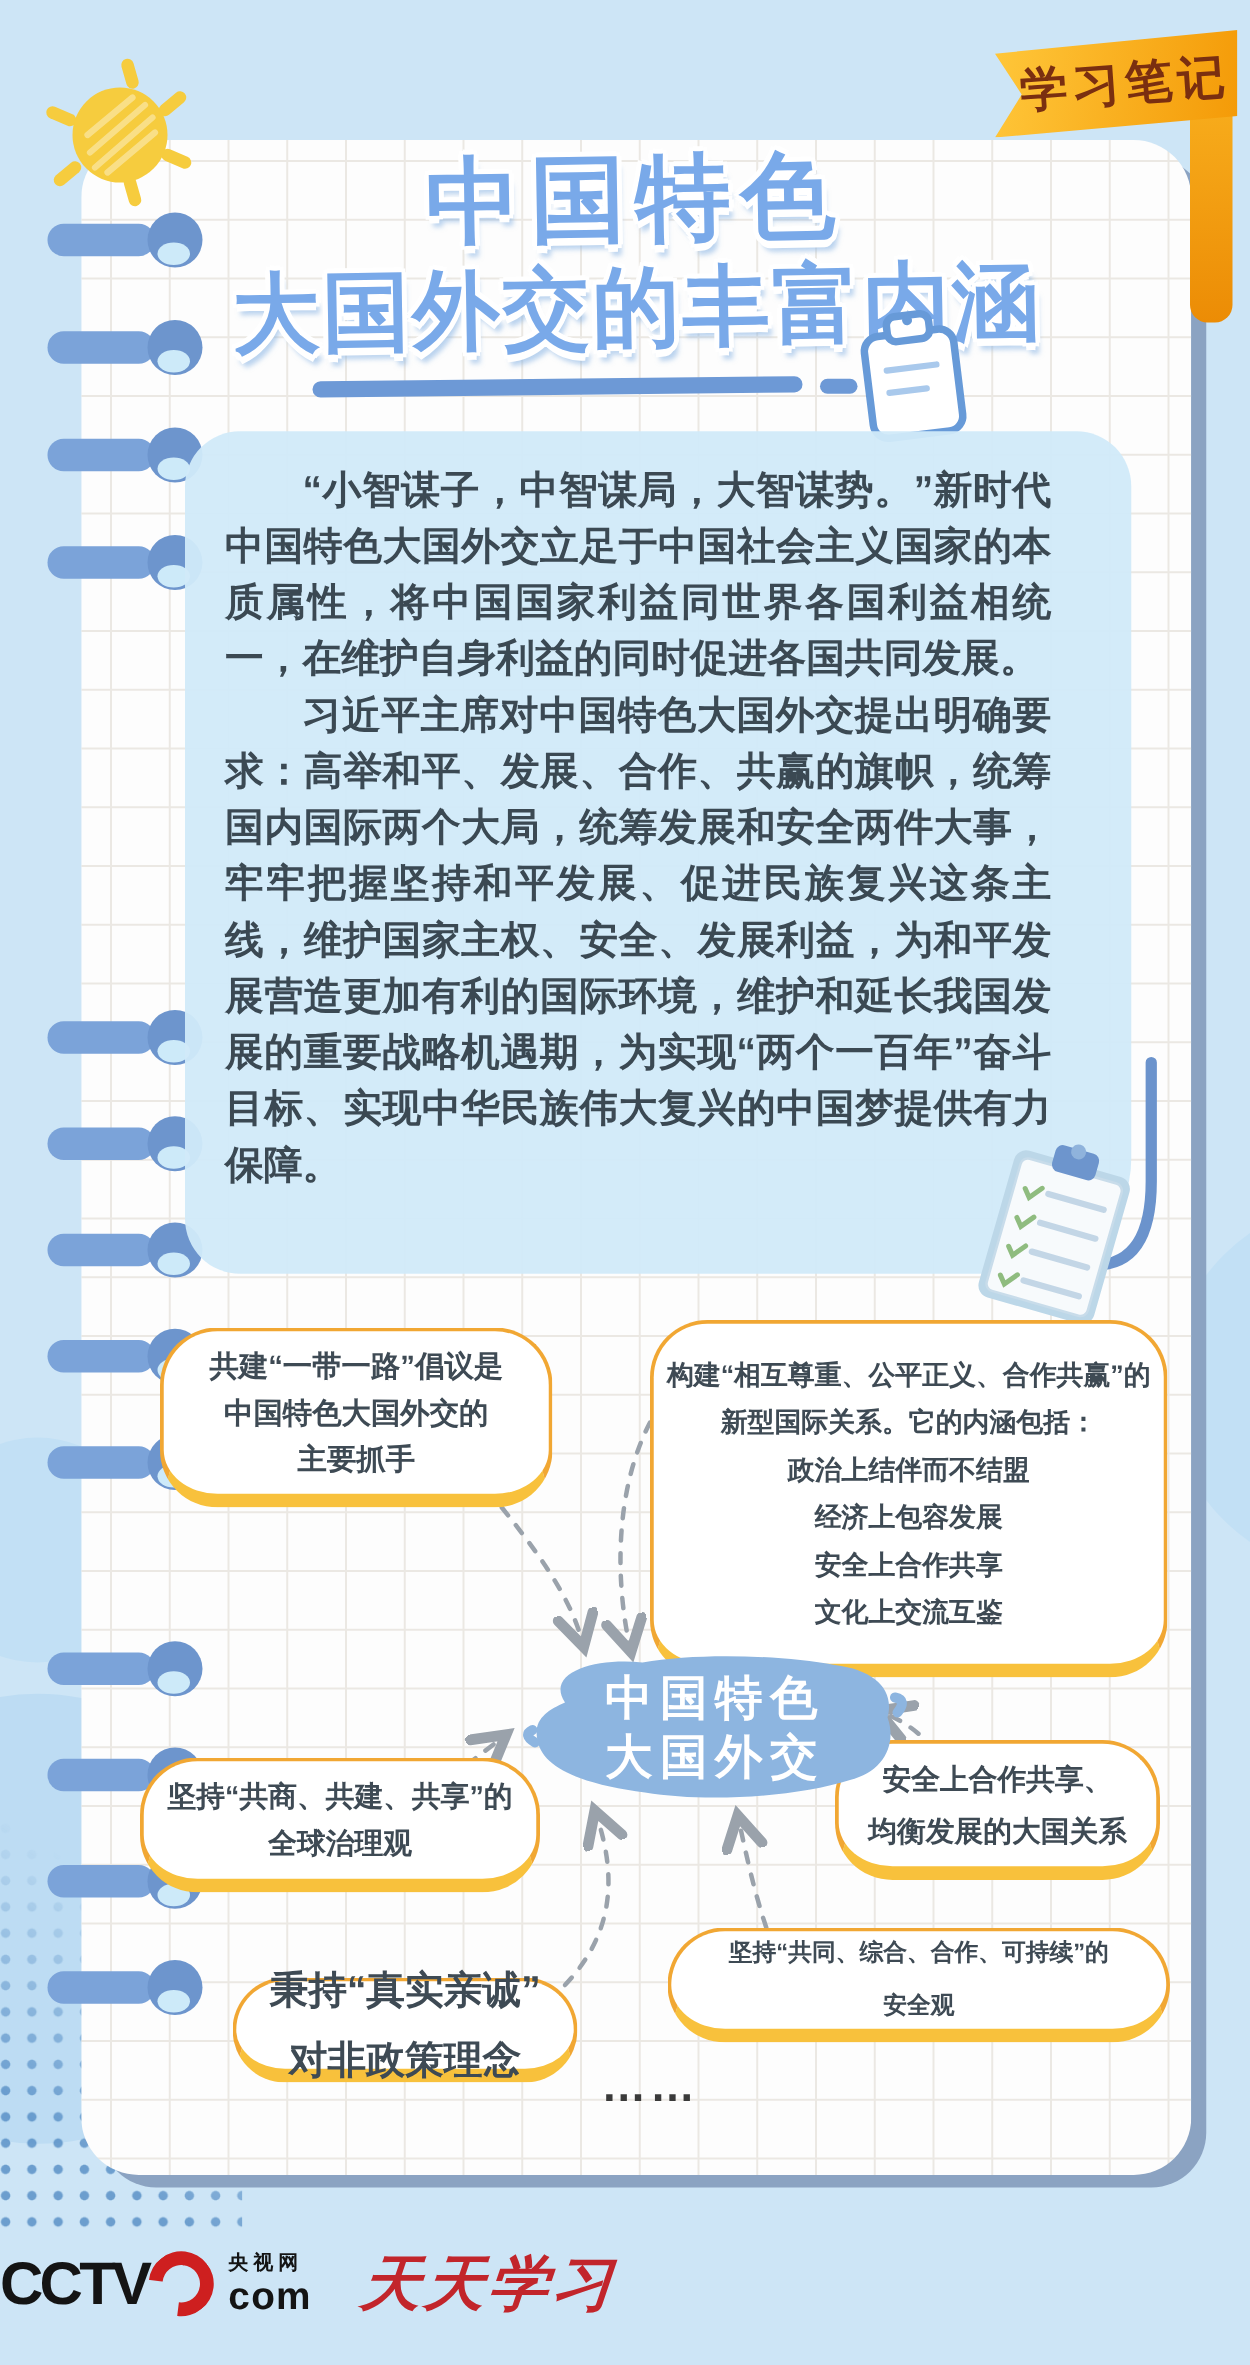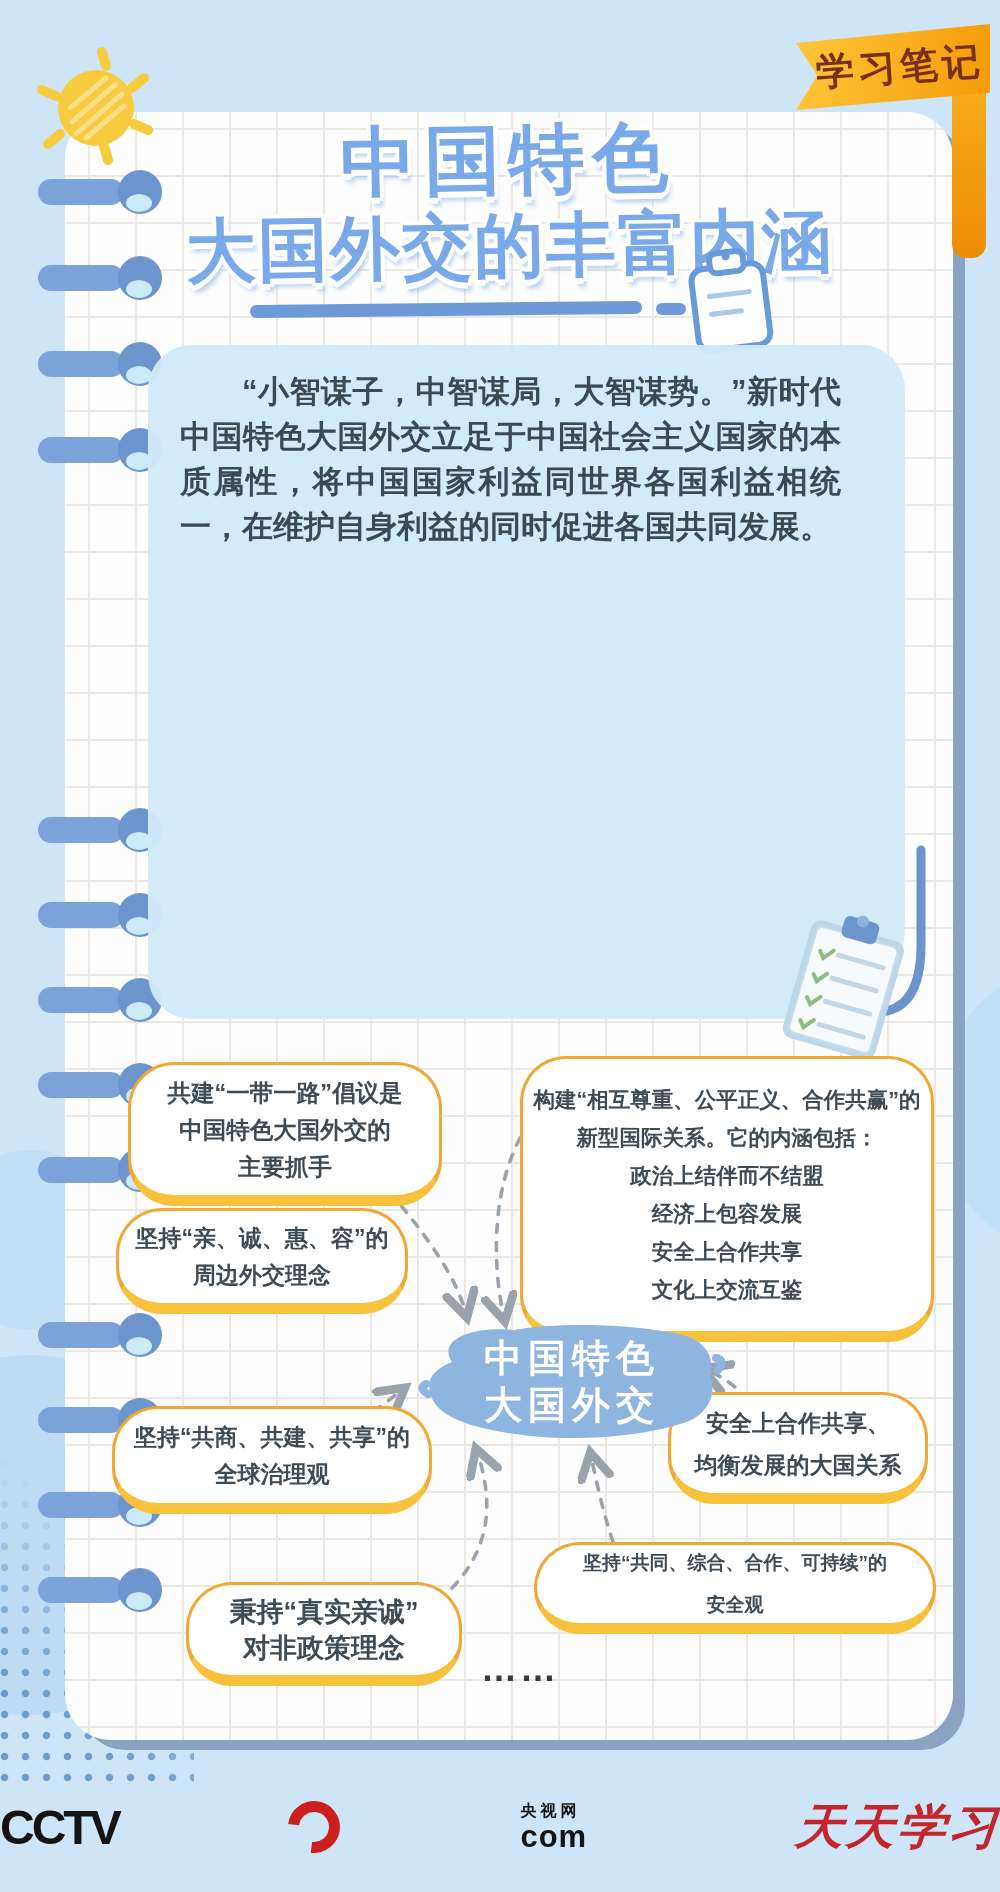--- a/index.html
+++ b/index.html
@@ -87,39 +87,39 @@
     border:3px solid #f1a733; border-bottom:11px solid #f8c13c;
     border-radius:46px;
     display:flex; align-items:center; justify-content:center; text-align:center;
     color:#3e4a54; font-weight:600; white-space:pre-line;
   }
   .b-belt   { left:128px; top:1062px; width:314px; height:144px; font-size:23.5px; line-height:37px; }
   .b-newint { left:520px; top:1056px; width:414px; height:286px; font-size:21.5px; line-height:38px; }
   .b-neigh  { left:116px; top:1208px; width:292px; height:106px; font-size:23px; line-height:37px; }
   .b-global { left:112px; top:1406px; width:320px; height:108px; font-size:23px; line-height:37px; }
   .b-major  { left:668px; top:1392px; width:260px; height:112px; font-size:23px; line-height:42px; }
-  .b-africa { left:186px; top:1582px; width:276px; height:104px; font-size:27px; line-height:36px; }
+  .b-africa { left:186px; top:1582px; width:276px; height:84px; font-size:31px; line-height:56px; }
   .b-secure { left:534px; top:1542px; width:402px; height:92px; font-size:19px; line-height:42px; }
 
   
   .center-label {
     position:absolute; left:424px; top:1334px; width:296px;
     text-align:center; color:#fff; font-weight:bold;
     font-family:"DejaVu Serif", serif;
     font-size:38px; line-height:47px; letter-spacing:6px; white-space:pre-line;
   }
   .ellipsis {
     position:absolute; left:430px; top:1648px; width:180px; text-align:center;
     font-size:36px; font-weight:bold; letter-spacing:3px; color:#3a3a3a;
   }
 
   
   .footer {
     position:absolute; left:0; top:1782px; width:1000px; height:90px;
-    display:flex; align-items:center; justify-content:space-between; gap:14px;
+    display:flex; align-items:center; justify-content:flex-start; gap:14px;
   }
   .cctv-word { font-size:48px; font-weight:bold; color:#141414; letter-spacing:-3px; }
   .cctv-ring {
     width:52px; height:52px; border:11px solid #ce1f1f; border-radius:50%;
     border-left-color:transparent; transform:rotate(-38deg);
     margin-left:-14px; margin-right:-2px;
   }
   .cctv-stack { display:flex; flex-direction:column; align-items:flex-start; line-height:1; margin-right:26px; }
   .cctv-cn  { font-size:16px; color:#141414; letter-spacing:4px; font-weight:bold; }
   .cctv-com { font-size:31px; color:#141414; font-weight:bold; margin-top:2px; letter-spacing:1px; }
@@ -244,20 +244,21 @@
       <rect x="12" y="24" width="72" height="82" rx="12" fill="#ffffff" stroke="#679ad8" stroke-width="6"></rect>
       <rect x="32" y="10" width="34" height="20" rx="7" fill="#ffffff" stroke="#679ad8" stroke-width="6"></rect>
       <circle cx="49" cy="14" r="4" fill="#679ad8"></circle>
       <line x1="28" y1="52" x2="68" y2="52" stroke="#a9c9ec" stroke-width="5" stroke-linecap="round"></line>
       <line x1="28" y1="70" x2="58" y2="70" stroke="#a9c9ec" stroke-width="5" stroke-linecap="round"></line>
     </g>
   </svg>
 
   <div class="intro">
     <p>“小智谋子，中智谋局，大智谋势。”新时代中国特色大国外交立足于中国社会主义国家的本质属性，将中国国家利益同世界各国利益相统一，在维护自身利益的同时促进各国共同发展。</p>
+    <p>习近平主席对中国特色大国外交提出明确要求：高举和平、发展、合作、共赢的旗帜，统筹国内国际两个大局，统筹发展和安全两件大事，牢牢把握坚持和平发展、促进民族复兴这条主线，维护国家主权、安全、发展利益，为和平发展营造更加有利的国际环境，维护和延长我国发展的重要战略机遇期，为实现“两个一百年”奋斗目标、实现中华民族伟大复兴的中国梦提供有力保障。</p>
   </div>
 
   <svg class="overlay" width="1000" height="1892" viewBox="0 0 1000 1892">
     <path d="M 921 850 L 921 945 Q 921 1012 876 1012" fill="none" stroke="#6b93cc" stroke-width="9" stroke-linecap="round"></path>
   </svg>
 
   <svg class="overlay" style="left:778px; top:908px;" width="140" height="160" viewBox="0 0 140 160">
     <g transform="rotate(16 70 80)">
       <rect x="18" y="22" width="96" height="122" rx="10" fill="#bcd7e8"></rect>
       <rect x="24" y="28" width="84" height="110" rx="6" fill="#f7fafc" stroke="#c8dcea" stroke-width="2"></rect>
@@ -294,22 +295,20 @@
 
   <div class="bubble b-belt">共建“一带一路”倡议是
 中国特色大国外交的
 主要抓手</div>
   <div class="bubble b-newint">构建“相互尊重、公平正义、合作共赢”的
 新型国际关系。它的内涵包括：
 政治上结伴而不结盟
 经济上包容发展
 安全上合作共享
 文化上交流互鉴</div>
-  <div class="bubble b-neigh">坚持“亲、诚、惠、容”的
-周边外交理念</div>
   <div class="bubble b-global">坚持“共商、共建、共享”的
 全球治理观</div>
   <div class="bubble b-major">安全上合作共享、
 均衡发展的大国关系</div>
   <div class="bubble b-africa">秉持“真实亲诚”
 对非政策理念</div>
   <div class="bubble b-secure">坚持“共同、综合、合作、可持续”的
 安全观</div>
 
   <svg class="overlay" style="left:418px; top:1318px;" width="308" height="134" viewBox="0 0 308 134">

